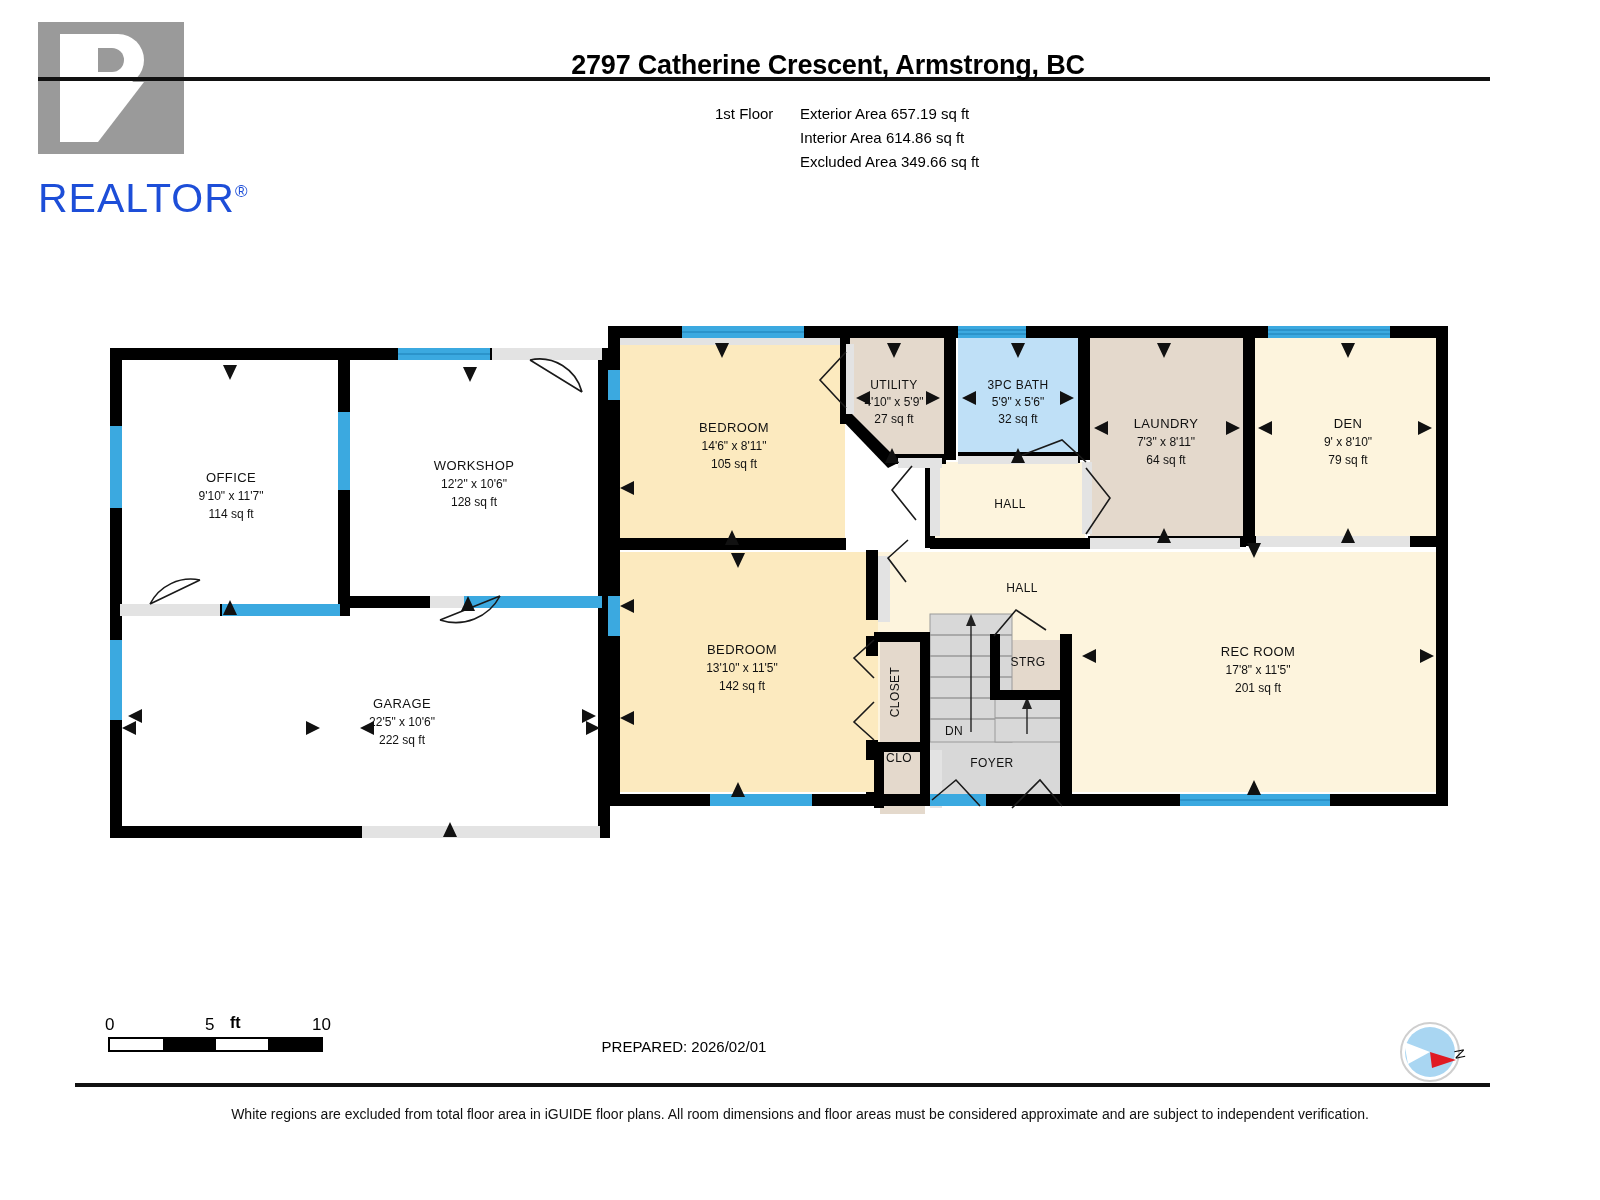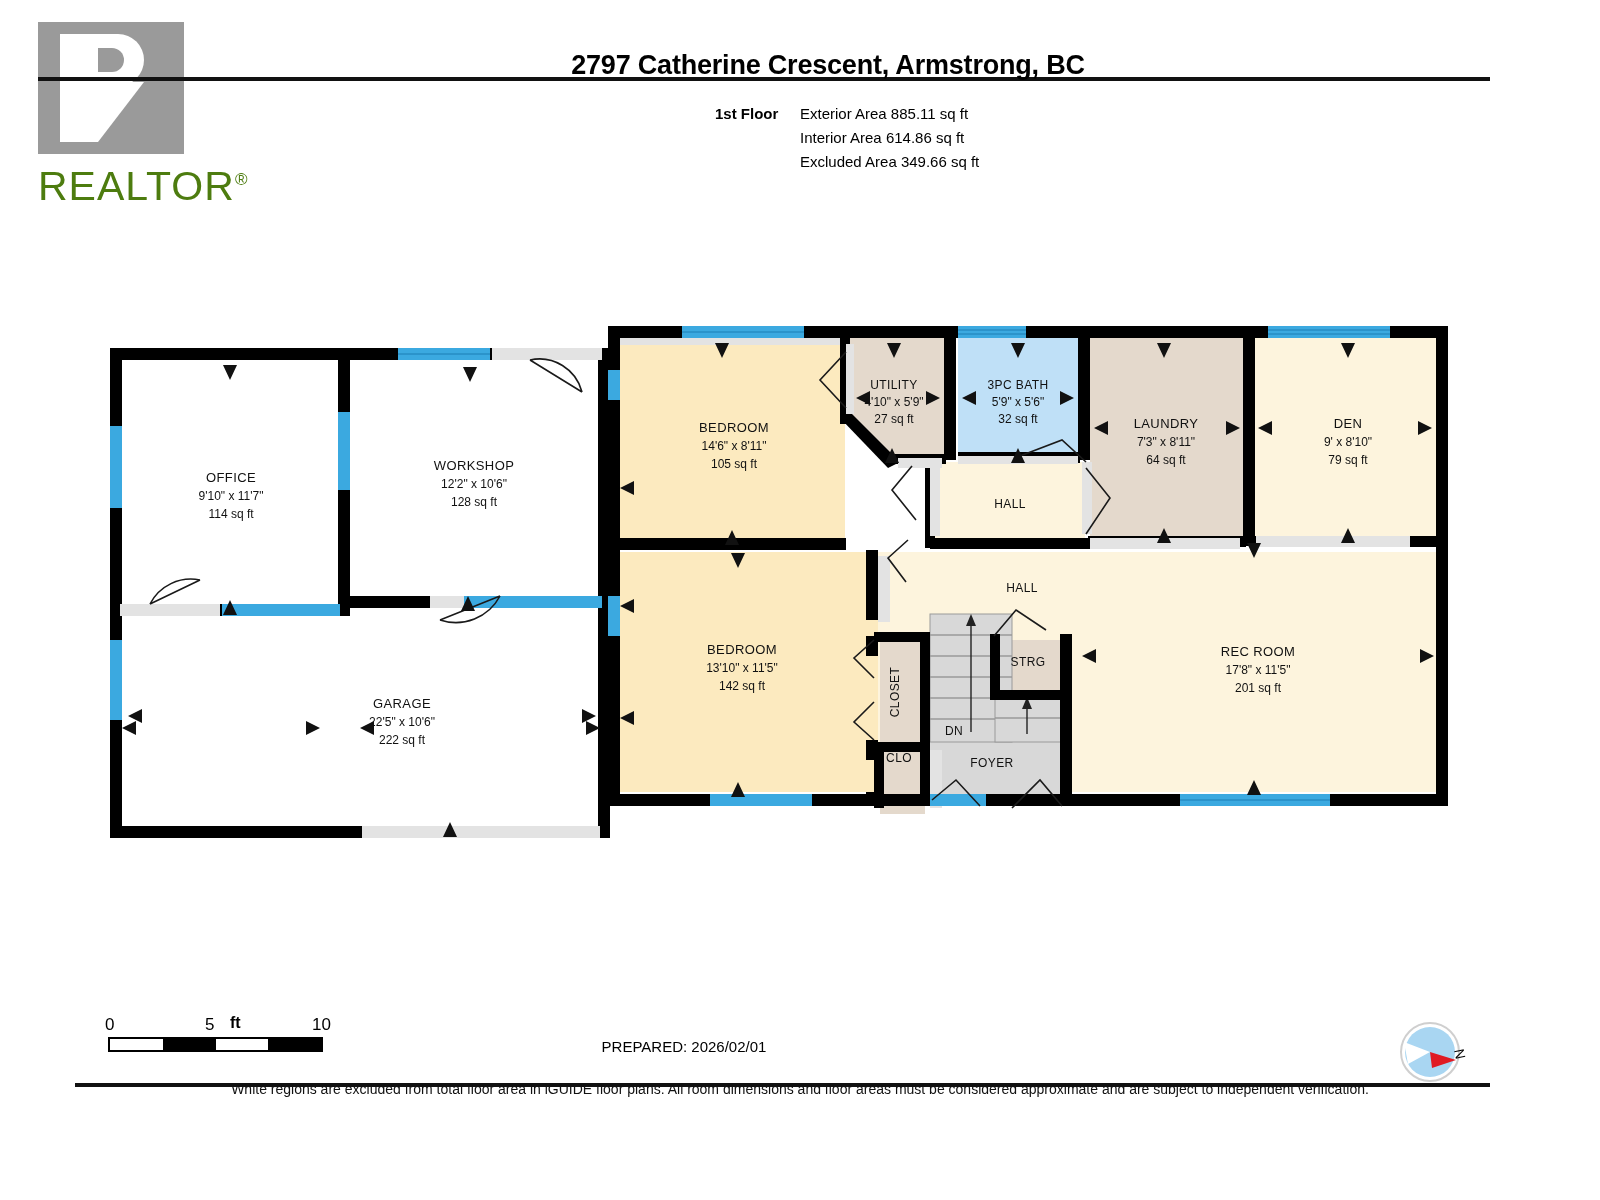--- a/index.html
+++ b/index.html
@@ -64,24 +64,24 @@
     border-bottom: 60px solid transparent;
   }
   #r-rule {
     position: absolute;
     left: 38px; top: 77px;
     width: 1452px; height: 4px;
     background: #111111;
   }
   #realtor-word {
     position: absolute;
-    left: 0; top: 141px;
+    left: 0; top: 153px;
     font-size: 41px;
     letter-spacing: 1px;
-    color: #4d7c0f;
+    color: #1d4ed8;
     font-family: "Liberation Sans", sans-serif;
     white-space: nowrap;
   }
   #realtor-word sup {
     font-size: 17px;
     vertical-align: super;
   }
 
   #plan-title {
     position: absolute;
@@ -98,21 +98,21 @@
     position: absolute;
     left: 715px; top: 105px;
     font-size: 15px;
   }
   #area-block .arow {
     display: flex;
     margin-bottom: 7px;
   }
   #area-block .alabel {
     width: 85px;
-    font-weight: bold;
+    font-weight: normal;
   }
   #area-block .aval { white-space: nowrap; }
 
   
   #plan {
     position: absolute;
     left: 0; top: 240px;
     width: 1600px; height: 640px;
   }
   #plan svg { display: block; }
@@ -184,21 +184,21 @@
     transform-origin: center;
   }
   #footer-rule {
     position: absolute;
     left: 75px; top: 93px;
     width: 1415px; height: 4px;
     background: #111111;
   }
   #disclaimer {
     position: absolute;
-    left: 0; top: 91px;
+    left: 0; top: 116px;
     width: 1600px;
     text-align: center;
     font-size: 14px;
     color: #111111;
   }
 </style>
 </head>
 <body>
 
 <div id="header">
@@ -213,21 +213,21 @@
     <div id="realtor-word"><span>REALTOR</span><sup>®</sup></div>
   </div>
 
   <div id="r-rule"></div>
 
   <div id="plan-title">2797 Catherine Crescent, Armstrong, BC</div>
 
   <div id="area-block">
     <div class="arow">
       <div class="alabel">1st Floor</div>
-      <div class="aval">Exterior Area 885.11 sq ft</div>
+      <div class="aval">Exterior Area 657.19 sq ft</div>
     </div>
     <div class="arow">
       <div class="alabel"></div>
       <div class="aval">Interior Area 614.86 sq ft</div>
     </div>
     <div class="arow">
       <div class="alabel"></div>
       <div class="aval">Excluded Area 349.66 sq ft</div>
     </div>
   </div>

